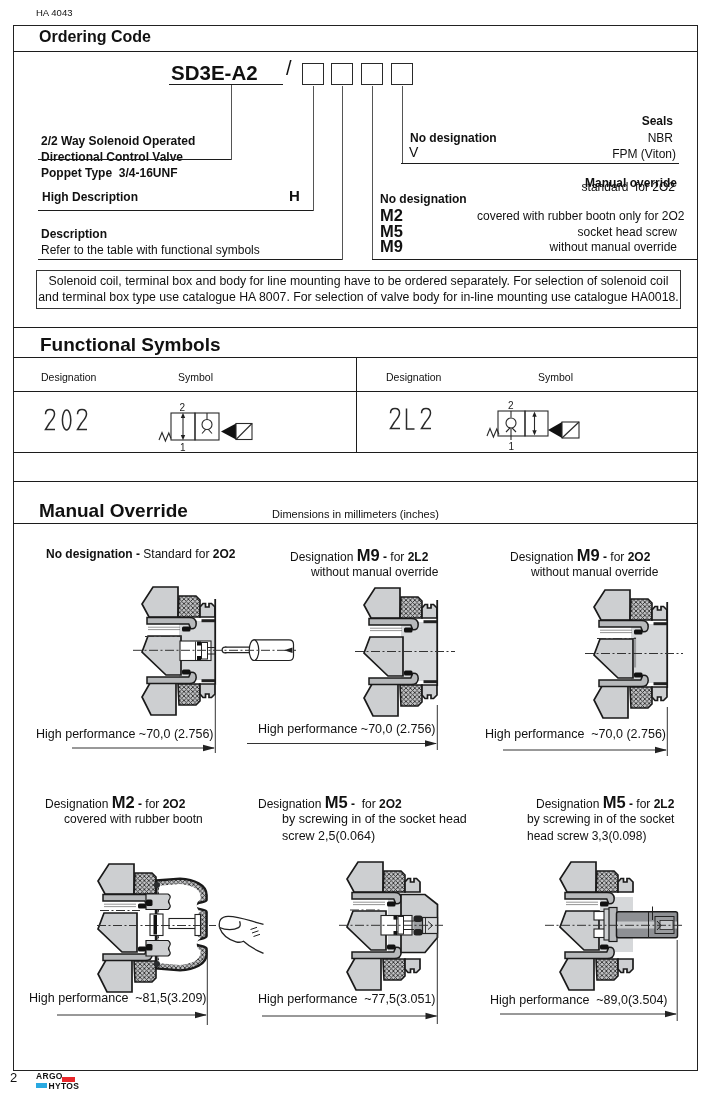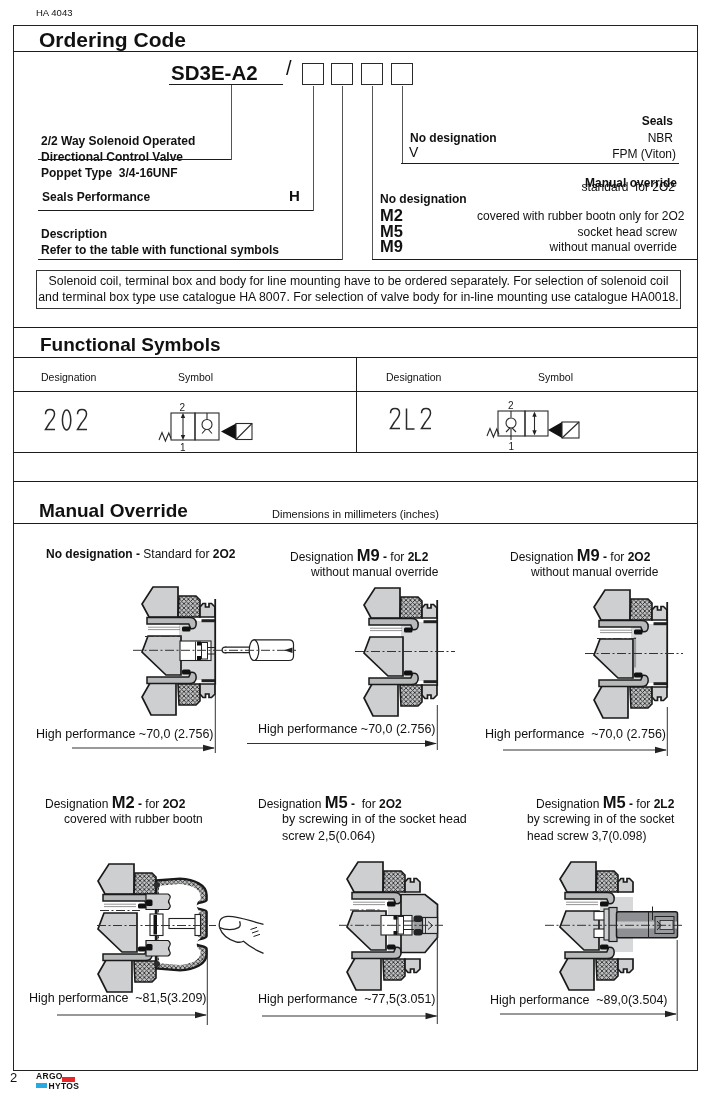--- a/index.html
+++ b/index.html
@@ -9,46 +9,46 @@
   .hl{position:absolute;background:#1c1c1c;height:1px;}
   .vl{position:absolute;background:#1c1c1c;width:1px;}
   .box{position:absolute;border:1.5px solid #2a2a2a;background:#fff;}
   .ra{text-align:right;}
 </style>
 </head>
 <body>
 
 <div class="t" style="left:14px;top:7px;font-size:9.5px;padding-left:22px;">HA 4043</div>
 <div style="position:absolute;left:13px;top:25px;width:682.5px;height:1044px;border:1.2px solid #222;"></div>
-<div class="t b" style="left:39px;top:27.5px;font-size:21px;text-align:center;">Ordering Code</div>
+<div class="t b" style="left:39px;top:27.5px;font-size:16px;text-align:center;">Ordering Code</div>
 <div class="hl" style="left:13px;top:51px;width:684px;"></div>
 
 <div class="t b" style="left:171px;top:61px;font-size:20.5px;">SD3E-A2</div>
 <div class="hl" style="left:169px;top:84px;width:114px;height:1.4px;"></div>
 <div class="t" style="left:286px;top:57px;font-size:20px;">/</div>
 <div class="box" style="left:302px;top:63px;width:20px;height:20px;"></div>
 <div class="box" style="left:331px;top:63px;width:20px;height:20px;"></div>
 <div class="box" style="left:361px;top:63px;width:20px;height:20px;"></div>
 <div class="box" style="left:391px;top:63px;width:20px;height:20px;"></div>
 
 <div class="vl" style="left:313px;top:86px;height:125px;background:#555;"></div>
 <div class="vl" style="left:342px;top:86px;height:174px;background:#555;"></div>
 <div class="vl" style="left:372px;top:86px;height:173px;background:#555;"></div>
 <div class="vl" style="left:402px;top:86px;height:77px;background:#555;"></div>
 <div class="vl" style="left:231px;top:85px;height:75px;background:#555;"></div>
 
 <div class="t b" style="left:41px;top:108px;font-size:12px;line-height:16px;margin-top:25px;">2/2 Way Solenoid Operated<br>Directional Control Valve<br>Poppet Type&nbsp; 3/4-16UNF</div>
 <div class="hl" style="left:38px;top:159px;width:193px;"></div>
 
-<div class="t b" style="left:42px;top:190px;font-size:12px;">Seals Performance</div>
+<div class="t b" style="left:42px;top:190px;font-size:12px;">High Description</div>
 <div class="t b" style="left:289px;top:187px;font-size:15px;">H</div>
 <div class="hl" style="left:38px;top:210px;width:275px;"></div>
 
 <div class="t b" style="left:41px;top:227px;font-size:12px;">Description</div>
-<div class="t" style="left:41px;top:243px;font-size:12px;font-weight:bold;">Refer to the table with functional symbols</div>
+<div class="t" style="left:41px;top:243px;font-size:12px;">Refer to the table with functional symbols</div>
 <div class="hl" style="left:38px;top:259px;width:304px;"></div>
 
 <div class="t b ra" style="left:477px;top:113.5px;width:196px;font-size:12px;">Seals</div>
 <div class="t b" style="left:410px;top:130.5px;font-size:12px;">No designation</div>
 <div class="t ra" style="left:477px;top:131px;width:196px;font-size:12px;">NBR</div>
 <div class="t" style="left:409px;top:144px;font-size:14px;">V</div>
 <div class="t ra" style="left:477px;top:147px;width:199px;font-size:12px;">FPM (Viton)</div>
 <div class="hl" style="left:401px;top:163px;width:278px;"></div>
 
 <div class="t b ra" style="left:477px;top:175.5px;width:200px;font-size:12px;">Manual override</div>
@@ -86,21 +86,21 @@
 <div class="t" style="left:510px;top:546px;font-size:12px;">Designation <span class="b" style="font-size:16.5px;">M9</span> <span class="b">-</span> for <span class="b">2O2</span></div>
 <div class="t" style="left:531px;top:565px;font-size:12px;">without manual override</div>
 
 <div class="t" style="left:45px;top:793px;font-size:12px;">Designation <span class="b" style="font-size:16.5px;">M2</span> <span class="b">-</span> for <span class="b">2O2</span></div>
 <div class="t" style="left:64px;top:812px;font-size:12px;">covered with rubber bootn</div>
 <div class="t" style="left:258px;top:793px;font-size:12px;">Designation <span class="b" style="font-size:16.5px;">M5</span> <span class="b">-</span>&nbsp; for <span class="b">2O2</span></div>
 <div class="t" style="left:282px;top:812px;font-size:12.5px;">by screwing in of the socket head</div>
 <div class="t" style="left:282px;top:829px;font-size:12.5px;">screw 2,5(0.064)</div>
 <div class="t" style="left:536px;top:793px;font-size:12px;">Designation <span class="b" style="font-size:16.5px;">M5</span> <span class="b">-</span> for <span class="b">2L2</span></div>
 <div class="t" style="left:527px;top:812px;font-size:12px;">by screwing in of the socket</div>
-<div class="t" style="left:527px;top:829px;font-size:12px;">head screw 3,7(0.098)</div>
+<div class="t" style="left:527px;top:829px;font-size:12px;">head screw 3,3(0.098)</div>
 
 <div class="t" style="left:36px;top:727px;font-size:12.5px;">High performance ~70,0 (2.756)</div>
 <div class="t" style="left:258px;top:722px;font-size:12.5px;">High performance ~70,0 (2.756)</div>
 <div class="t" style="left:485px;top:727px;font-size:12.5px;">High performance &nbsp;~70,0 (2.756)</div>
 <div class="t" style="left:29px;top:991px;font-size:12.5px;">High performance &nbsp;~81,5(3.209)</div>
 <div class="t" style="left:258px;top:992px;font-size:12.5px;">High performance &nbsp;~77,5(3.051)</div>
 <div class="t" style="left:490px;top:993px;font-size:12.5px;">High performance &nbsp;~89,0(3.504)</div>
 
 <svg style="position:absolute;left:0;top:0;" width="711" height="1095" viewBox="0 0 711 1095">
 <defs>

